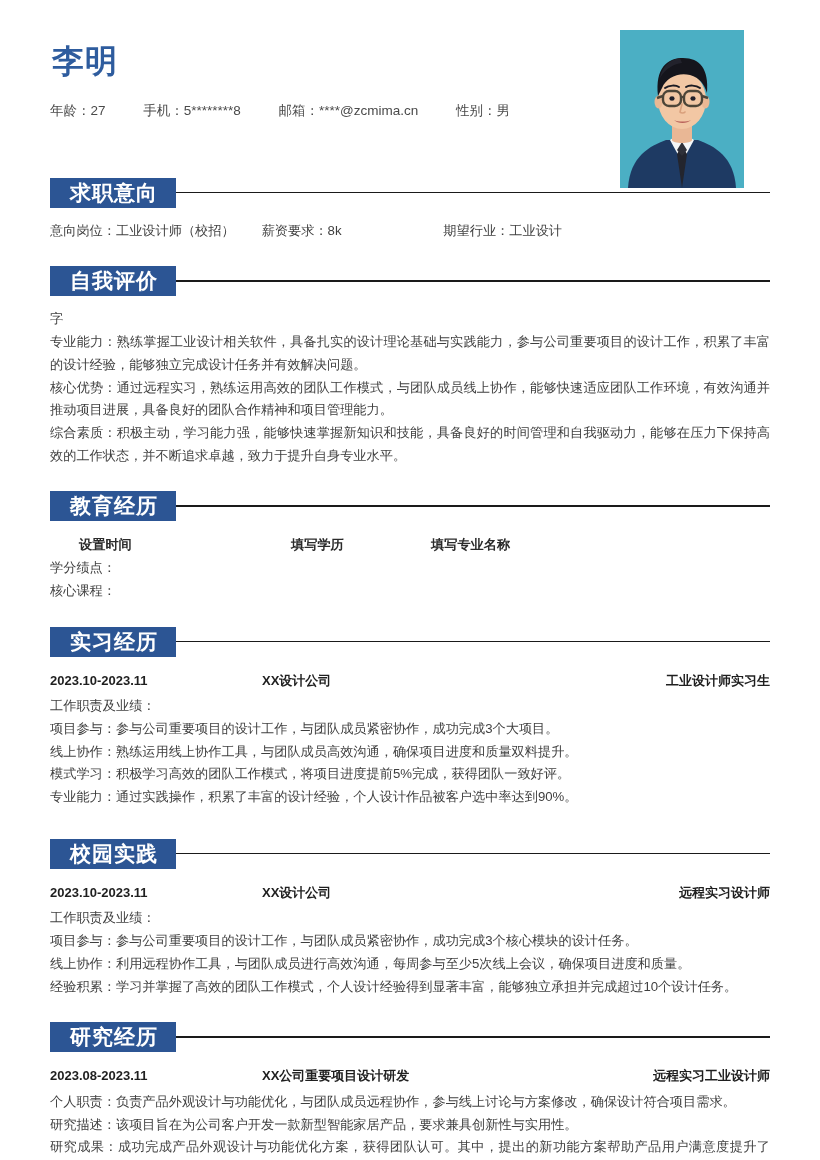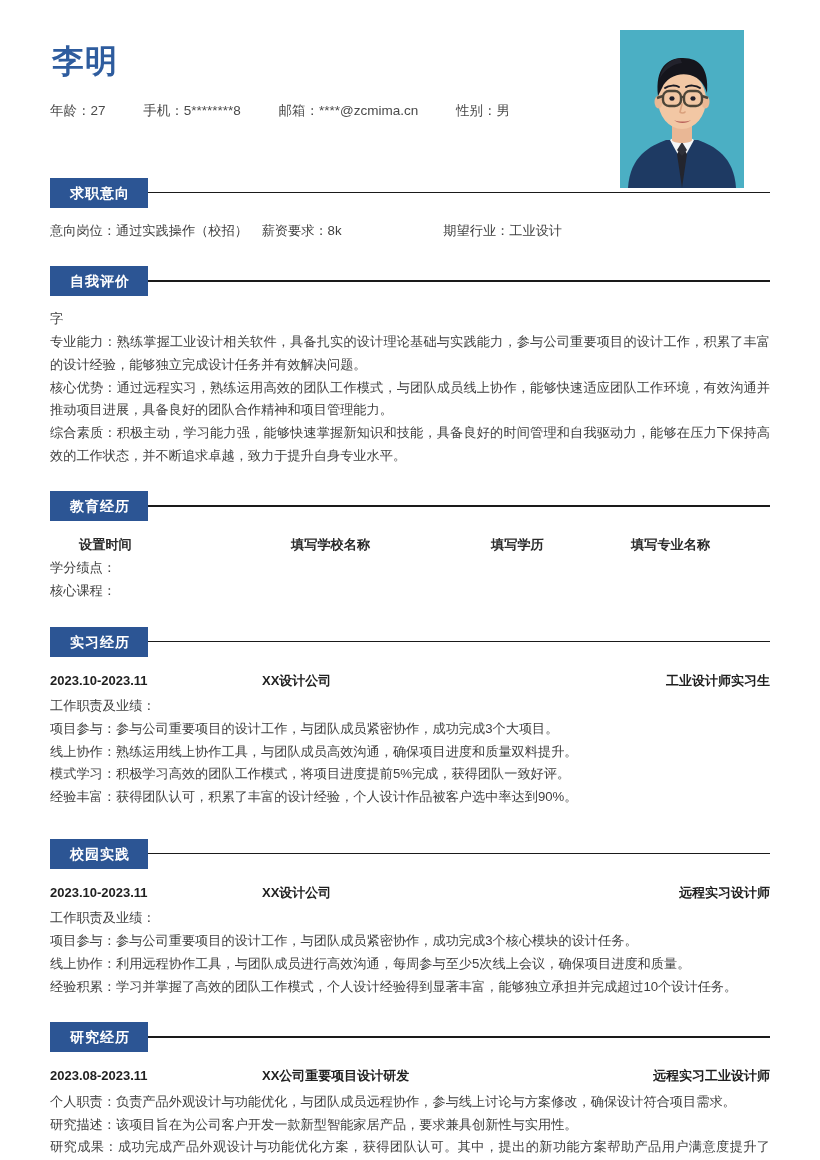--- a/index.html
+++ b/index.html
@@ -63,21 +63,21 @@
   .section { padding: 0 50px; }
   .sec-head {
     position: relative;
     height: 30px;
     margin-bottom: 12px;
   }
   .sec-badge {
     display: inline-block;
     background: #2c5594;
     color: #ffffff;
-    font-size: 14px;
+    font-size: 21px;
     font-weight: bold;
     letter-spacing: 1px;
     line-height: 30px;
     height: 30px;
     padding: 0 18px 0 20px;
     position: relative;
     z-index: 2;
     vertical-align: top;
   }
   .sec-rule {
@@ -191,21 +191,21 @@
       </svg>
     </div>
   </div>
 
   <div class="section">
     <div class="sec-head">
       <div class="sec-rule"></div>
       <span class="sec-badge">求职意向</span>
     </div>
     <div class="inline-row">
-      <span class="seg" style="min-width:208px;">意向岗位：通过实践操作（校招）</span>
+      <span class="seg" style="min-width:208px;">意向岗位：工业设计师（校招）</span>
       <span class="seg" style="min-width:178px;">薪资要求：8k</span>
       <span class="seg">期望行业：工业设计</span>
     </div>
   </div>
 
   <div class="sec-gap"></div>
 
   <div class="section">
     <div class="sec-head">
       <div class="sec-rule"></div>
@@ -219,21 +219,20 @@
 
   <div class="sec-gap"></div>
 
   <div class="section">
     <div class="sec-head">
       <div class="sec-rule"></div>
       <span class="sec-badge">教育经历</span>
     </div>
     <div class="edu-grid">
       <span class="c1">设置时间</span>
-      <span class="c2">填写学校名称</span>
       <span class="c3">填写学历</span>
       <span class="c4">填写专业名称</span>
     </div>
     <p class="body-line">学分绩点：</p>
     <p class="body-line">核心课程：</p>
   </div>
 
   <div class="sec-gap"></div>
 
   <div class="section">
@@ -243,21 +242,21 @@
     </div>
     <div class="exp-head">
       <span class="date">2023.10-2023.11</span>
       <span class="org">XX设计公司</span>
       <span class="role">工业设计师实习生</span>
     </div>
     <p class="body-line">工作职责及业绩：</p>
     <p class="body-line">项目参与：参与公司重要项目的设计工作，与团队成员紧密协作，成功完成3个大项目。</p>
     <p class="body-line">线上协作：熟练运用线上协作工具，与团队成员高效沟通，确保项目进度和质量双料提升。</p>
     <p class="body-line">模式学习：积极学习高效的团队工作模式，将项目进度提前5%完成，获得团队一致好评。</p>
-    <p class="body-line">经验丰富：获得团队认可，积累了丰富的设计经验，个人设计作品被客户选中率达到90%。</p>
+    <p class="body-line">专业能力：通过实践操作，积累了丰富的设计经验，个人设计作品被客户选中率达到90%。</p>
   </div>
 
   <div class="sec-gap-lg"></div>
 
   <div class="section">
     <div class="sec-head">
       <div class="sec-rule"></div>
       <span class="sec-badge">校园实践</span>
     </div>
     <div class="exp-head">

